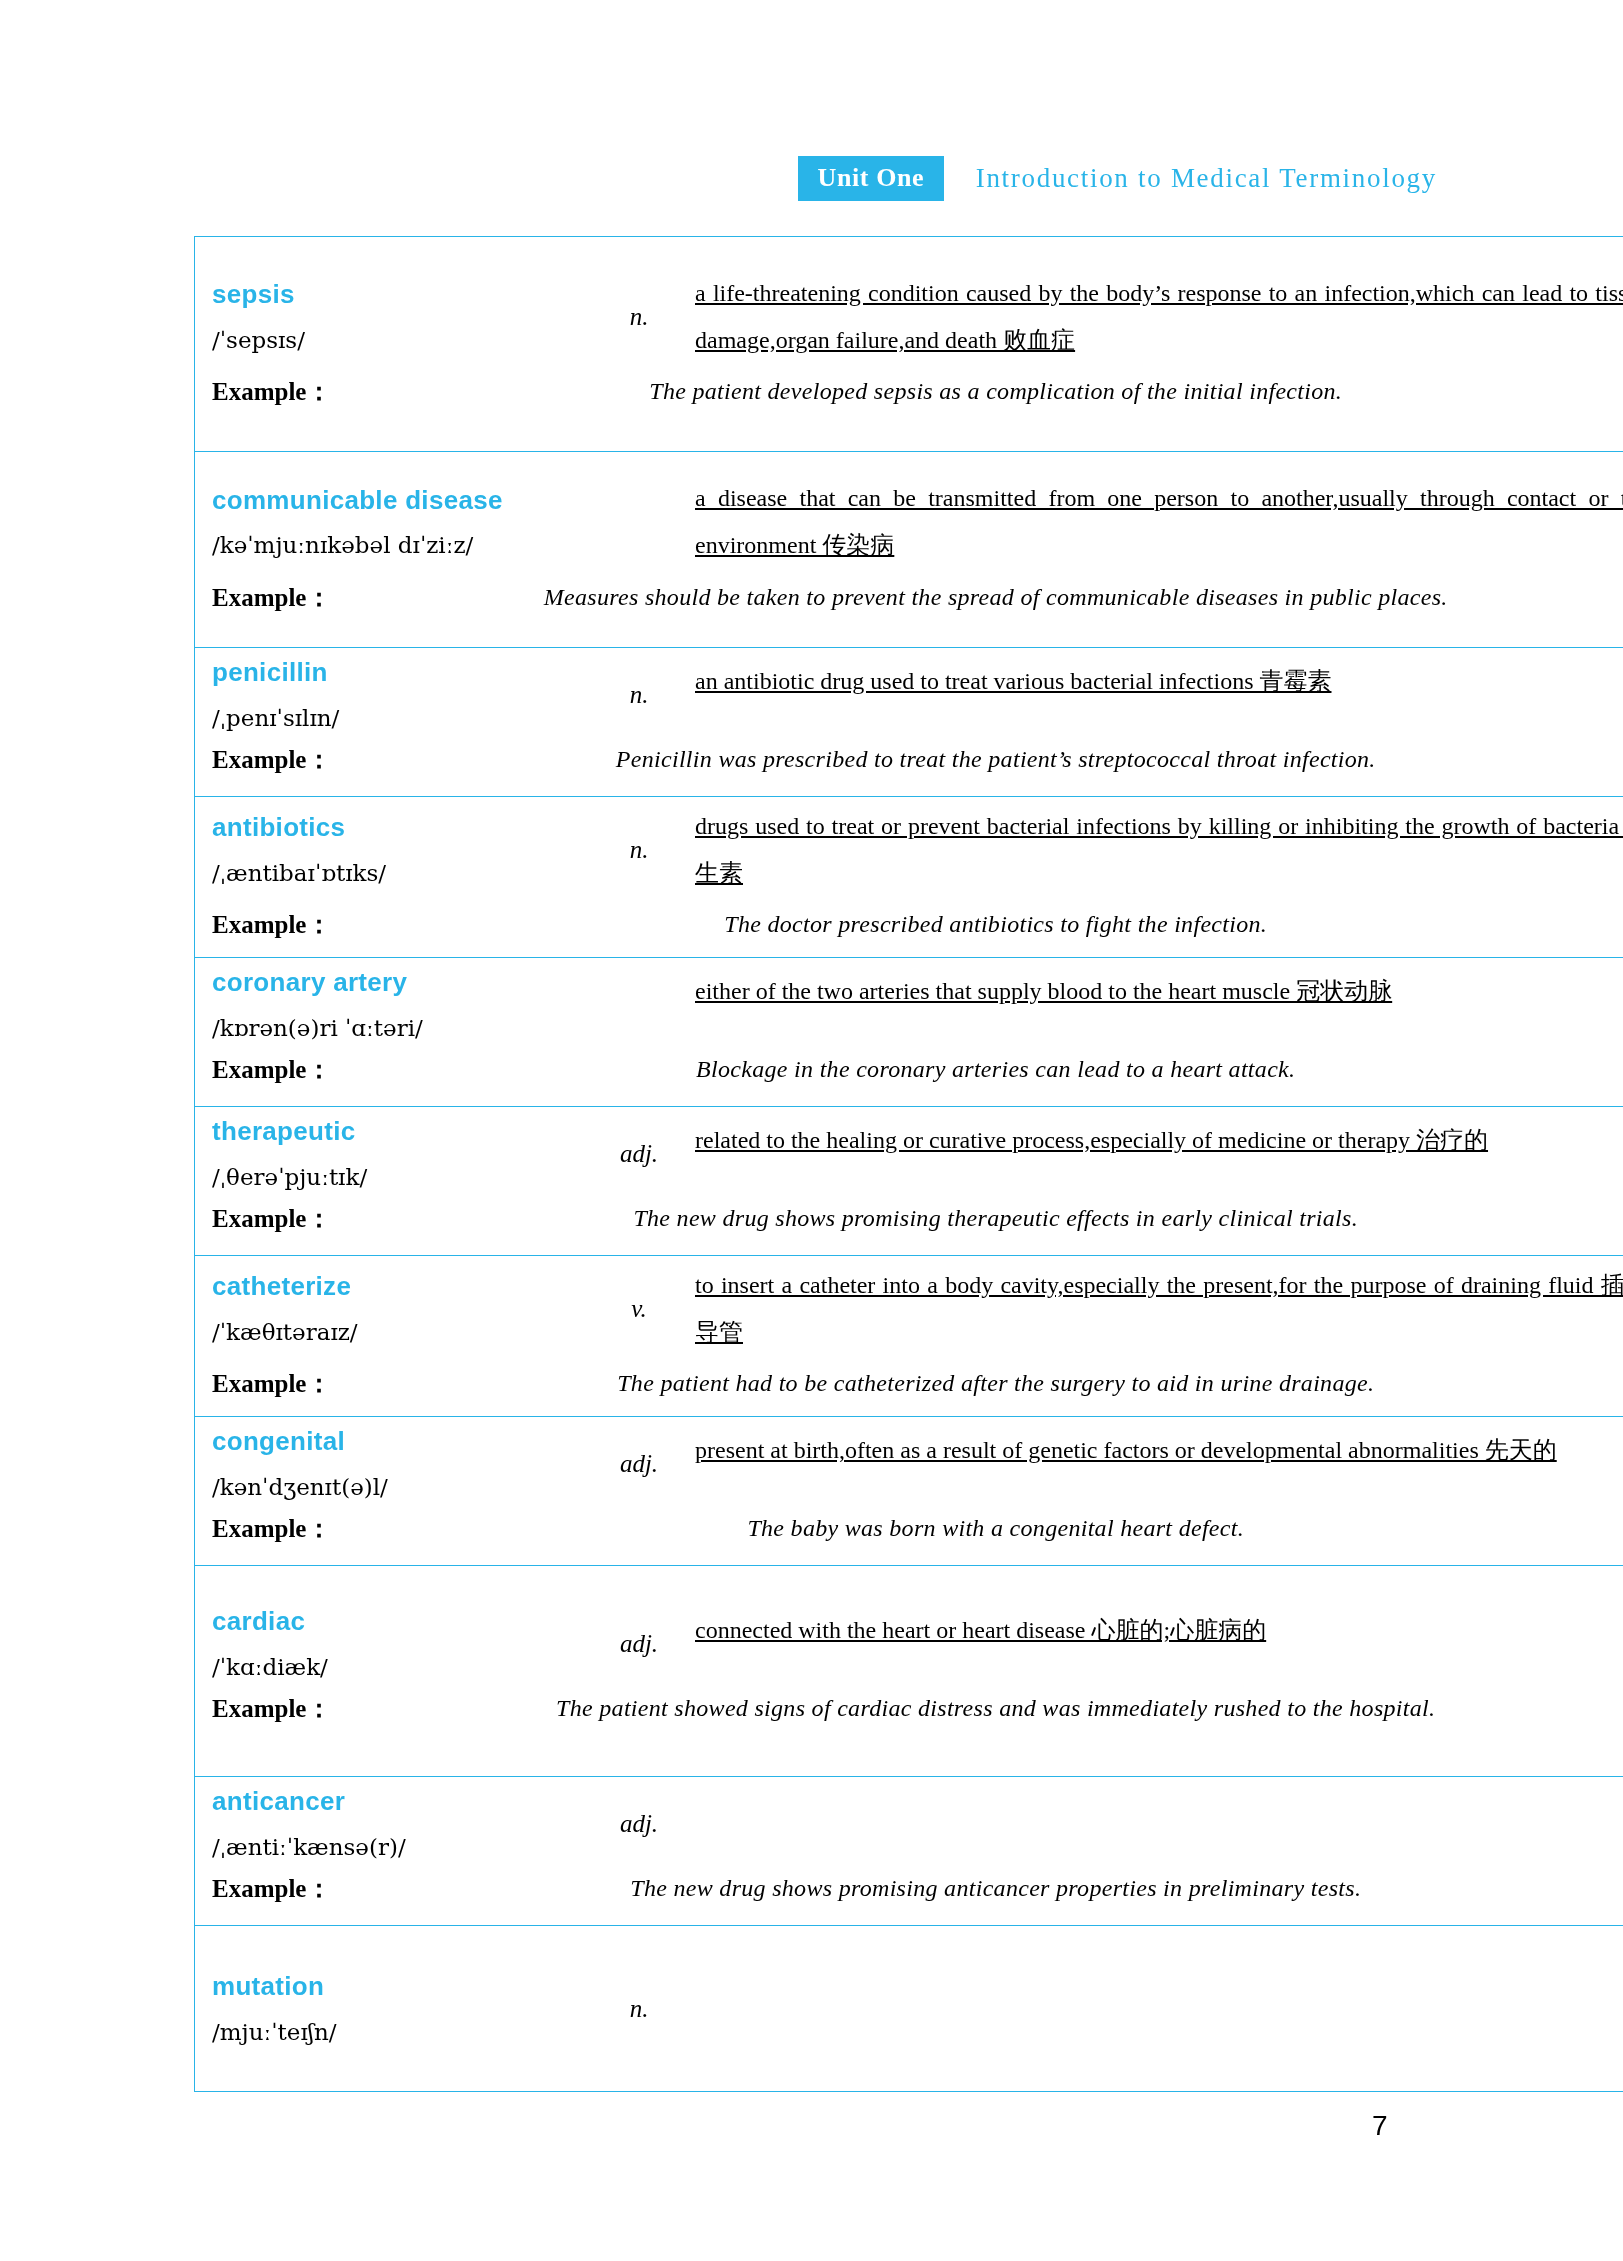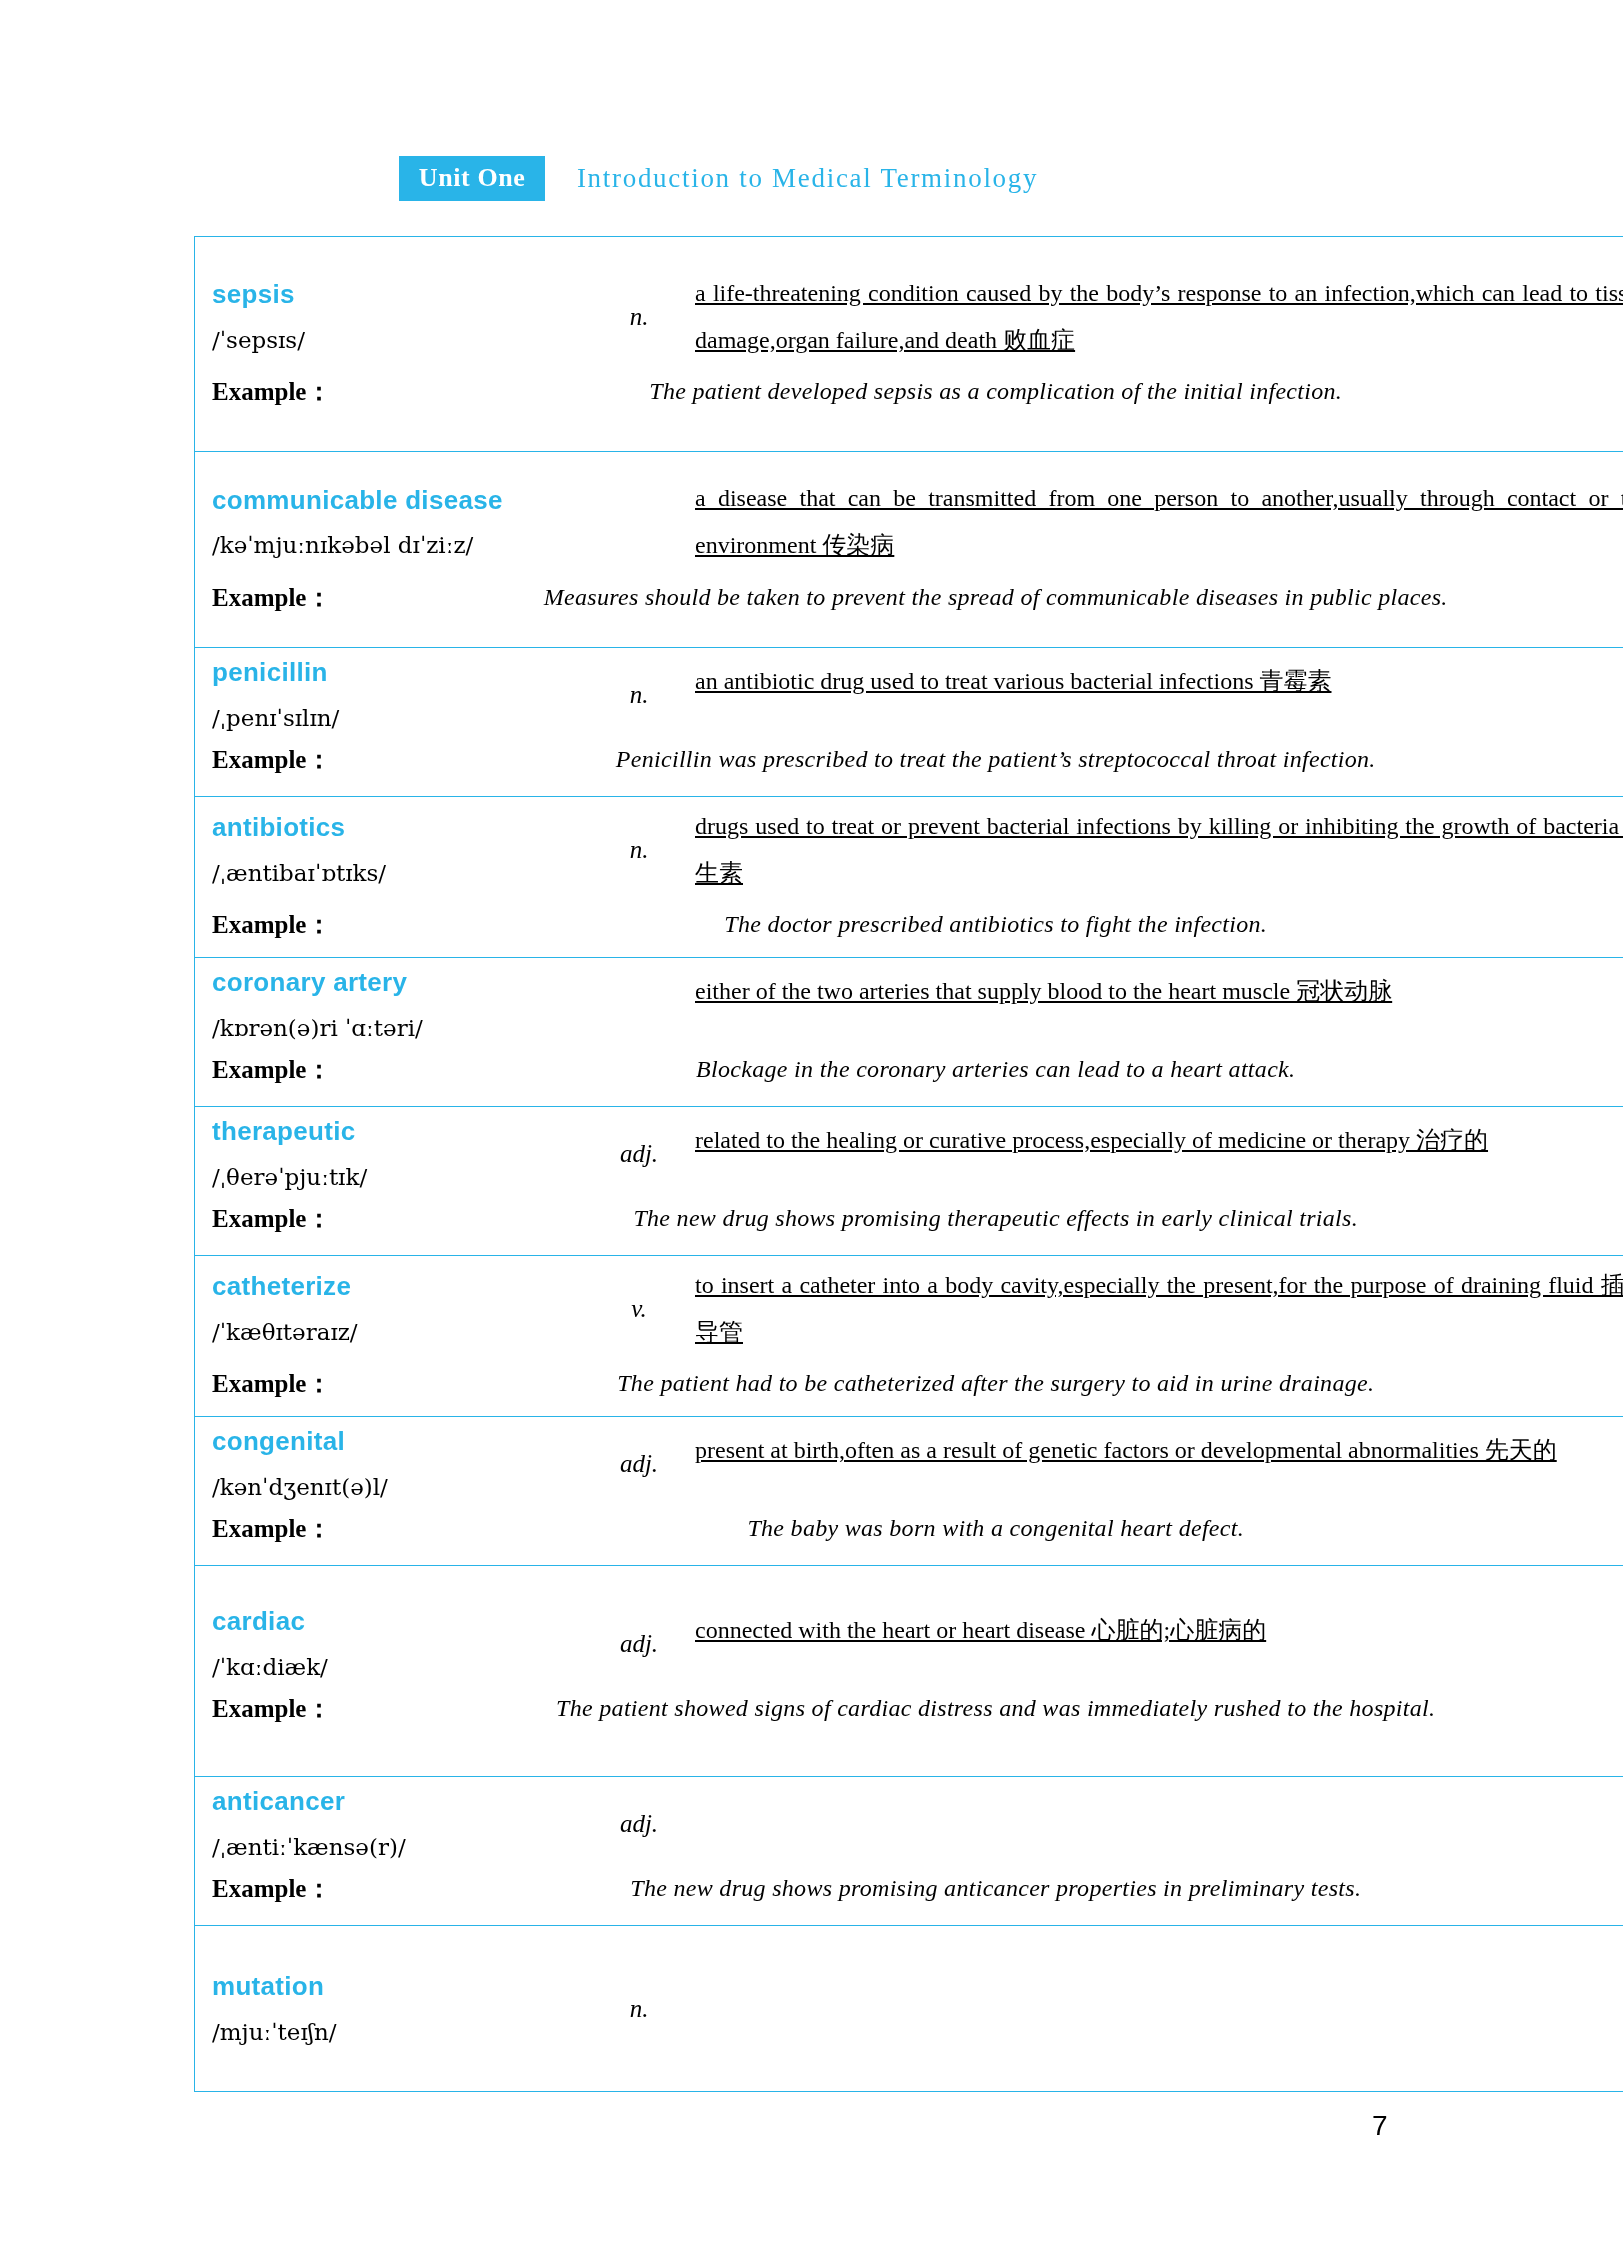--- a/index.html
+++ b/index.html
@@ -3,21 +3,21 @@
 <meta charset="utf-8">
 <style>
   html,body{margin:0;padding:0;}
   body{
     width:1624px;height:2261px;position:relative;background:#ffffff;
     font-family:"Liberation Serif",serif;color:#000;
   }
   
   .page-header{
     position:absolute;top:156px;left:0;right:187px;
-    display:flex;justify-content:center;align-items:center;gap:31.5px;
+    display:flex;justify-content:flex-end;align-items:center;gap:31.5px;
   }
   .unit-badge{
     background:#29b4e8;color:#ffffff;
     font:bold 26px/1 "Liberation Serif",serif;
     padding:9px 20px 10px 20px;letter-spacing:0.6px;
   }
   .header-title{
     color:#29b4e8;font:400 27px/1 "Liberation Serif",serif;
     letter-spacing:1.7px;
   }

